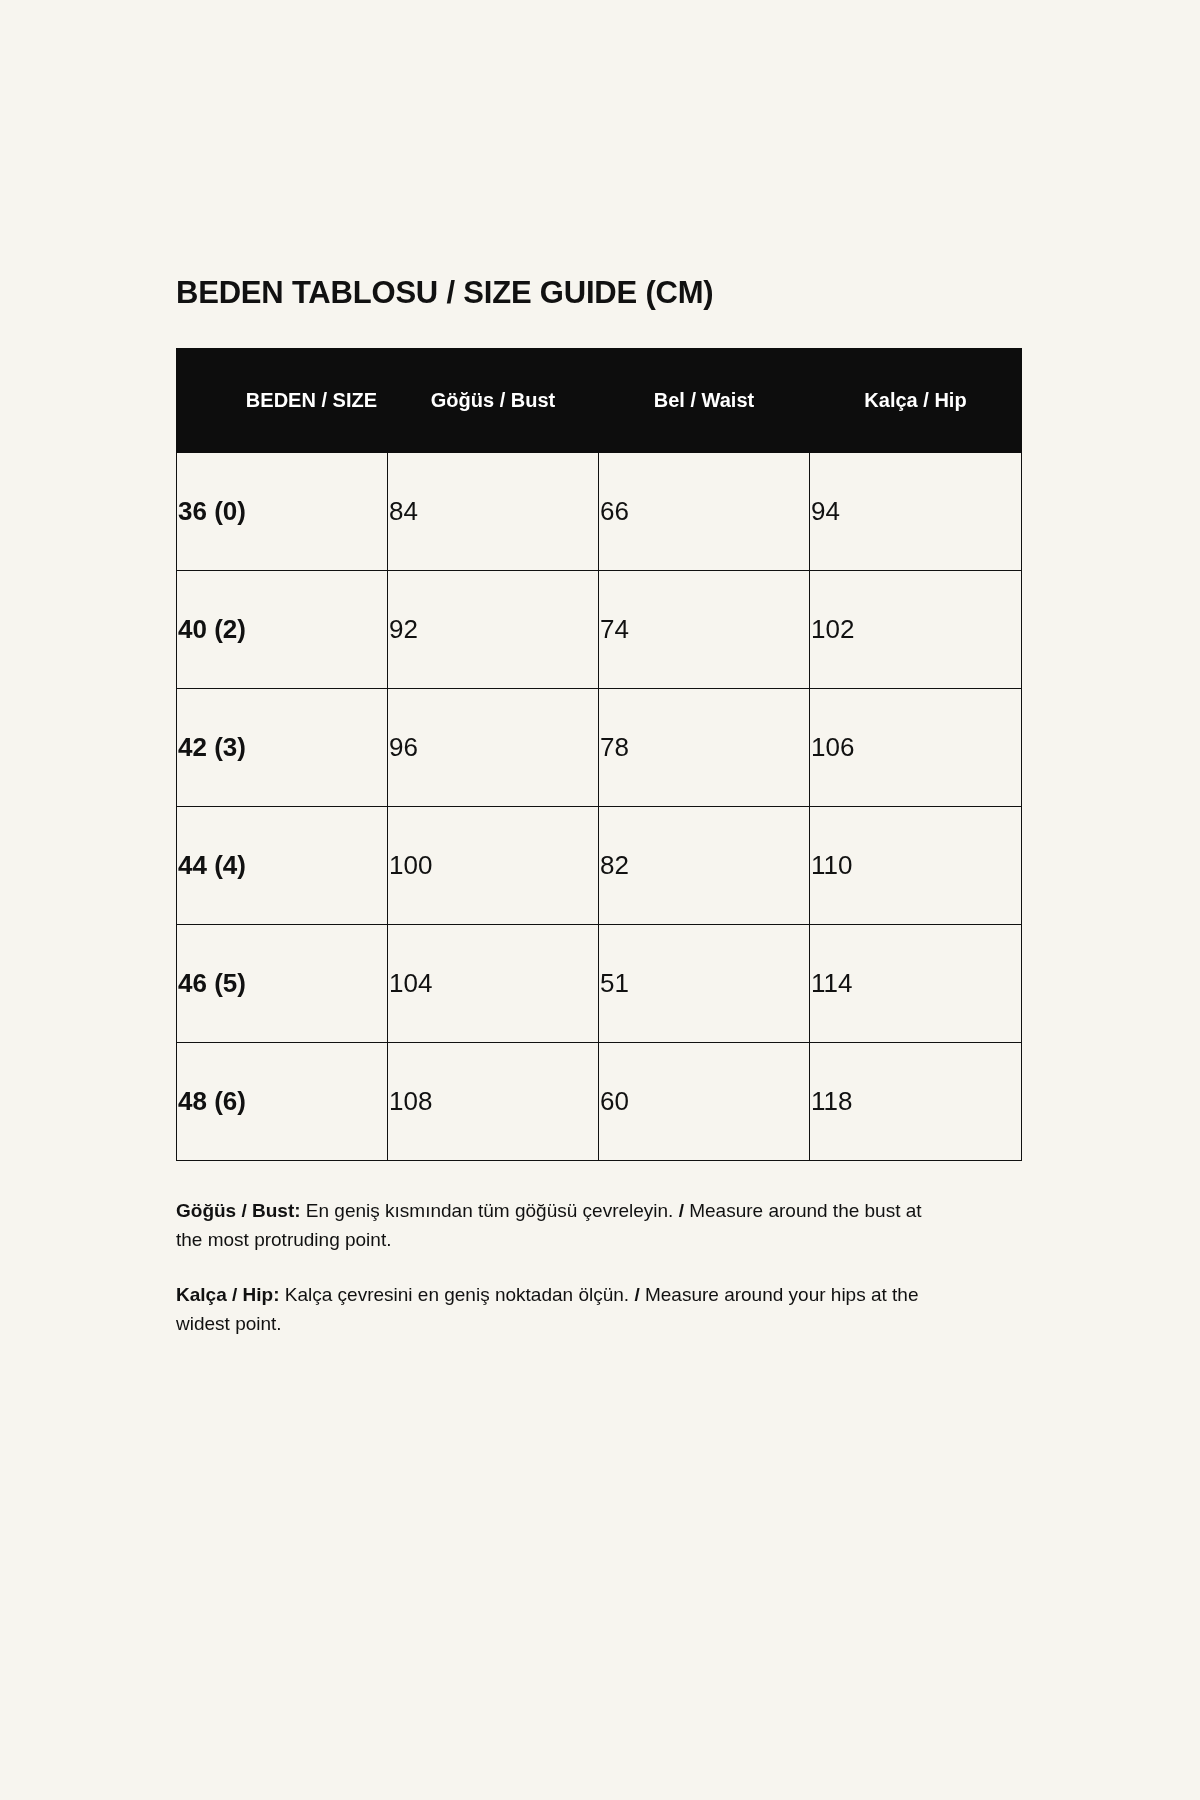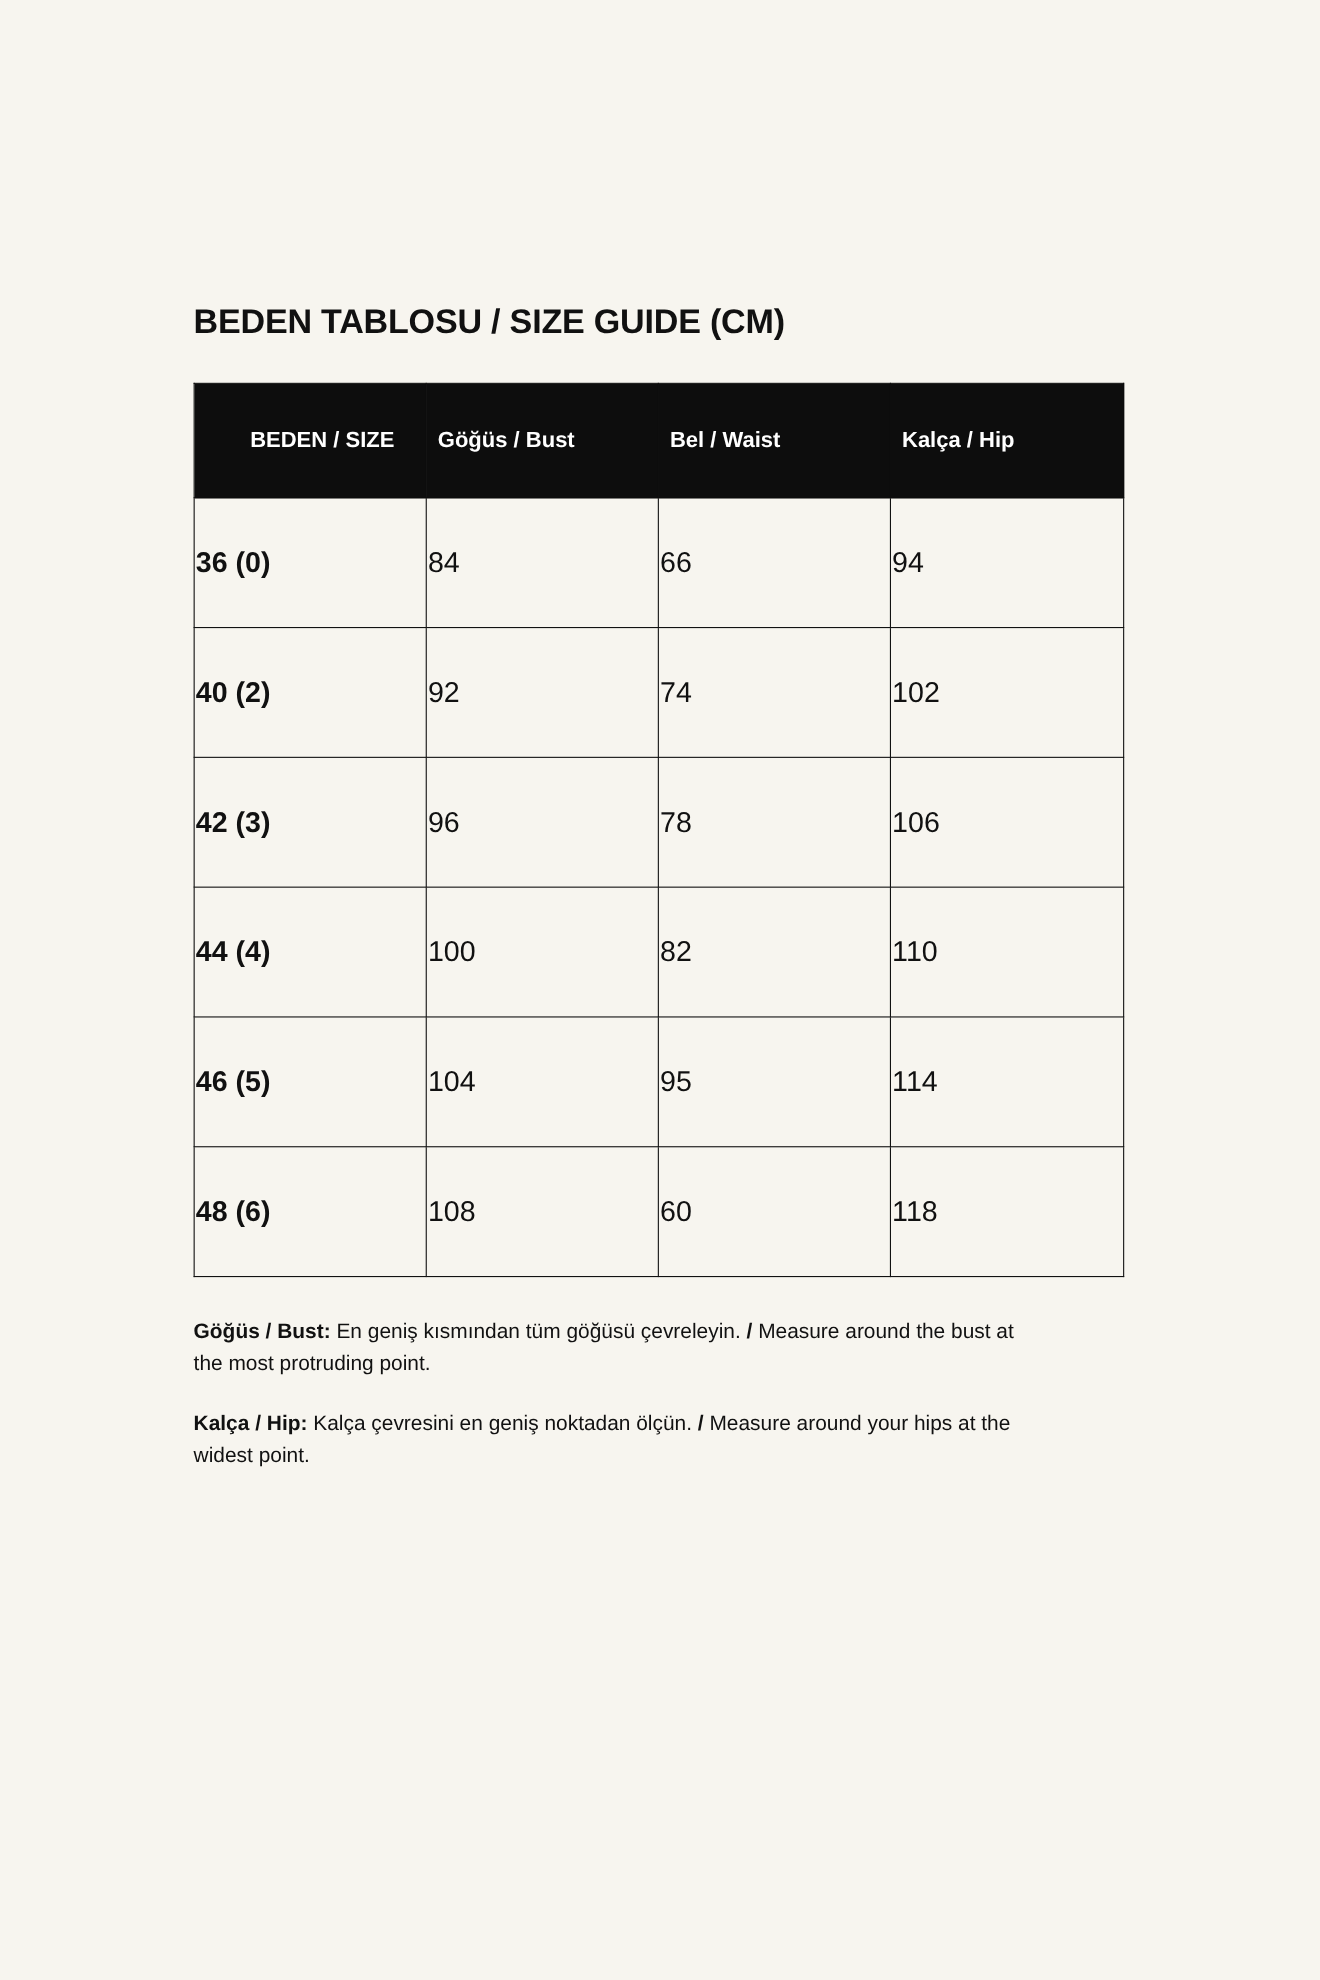--- a/index.html
+++ b/index.html
@@ -31,29 +31,29 @@
   table.size-table {
     border-collapse: collapse;
     width: 845px;
     table-layout: fixed;
   }
   table.size-table thead th {
     background: #0d0d0d;
     color: #ffffff;
     font-size: 20px;
     font-weight: bold;
-    text-align: left;
+    text-align: center;
     height: 104px;
     vertical-align: middle;
     padding: 0 10px;
     border: 1px solid #0d0d0d;
     box-sizing: border-box;
   }
   table.size-table thead th.first {
-    text-align: center;
+    text-align: right;
     padding-left: 32px;
     line-height: 1.25;
     margin-left: 28px;
   }
   table.size-table tbody td {
     height: 118px;
     vertical-align: middle;
     text-align: left;
     font-size: 26px;
     font-weight: normal;
@@ -130,21 +130,21 @@
       </tr>
       <tr>
         <td class="sizecell">44 (4)</td>
         <td>100</td>
         <td>82</td>
         <td>110</td>
       </tr>
       <tr>
         <td class="sizecell">46 (5)</td>
         <td>104</td>
-        <td>95</td>
+        <td>51</td>
         <td>114</td>
       </tr>
       <tr>
         <td class="sizecell">48 (6)</td>
         <td>108</td>
         <td>60</td>
         <td>118</td>
       </tr>
     </tbody>
   </table>

